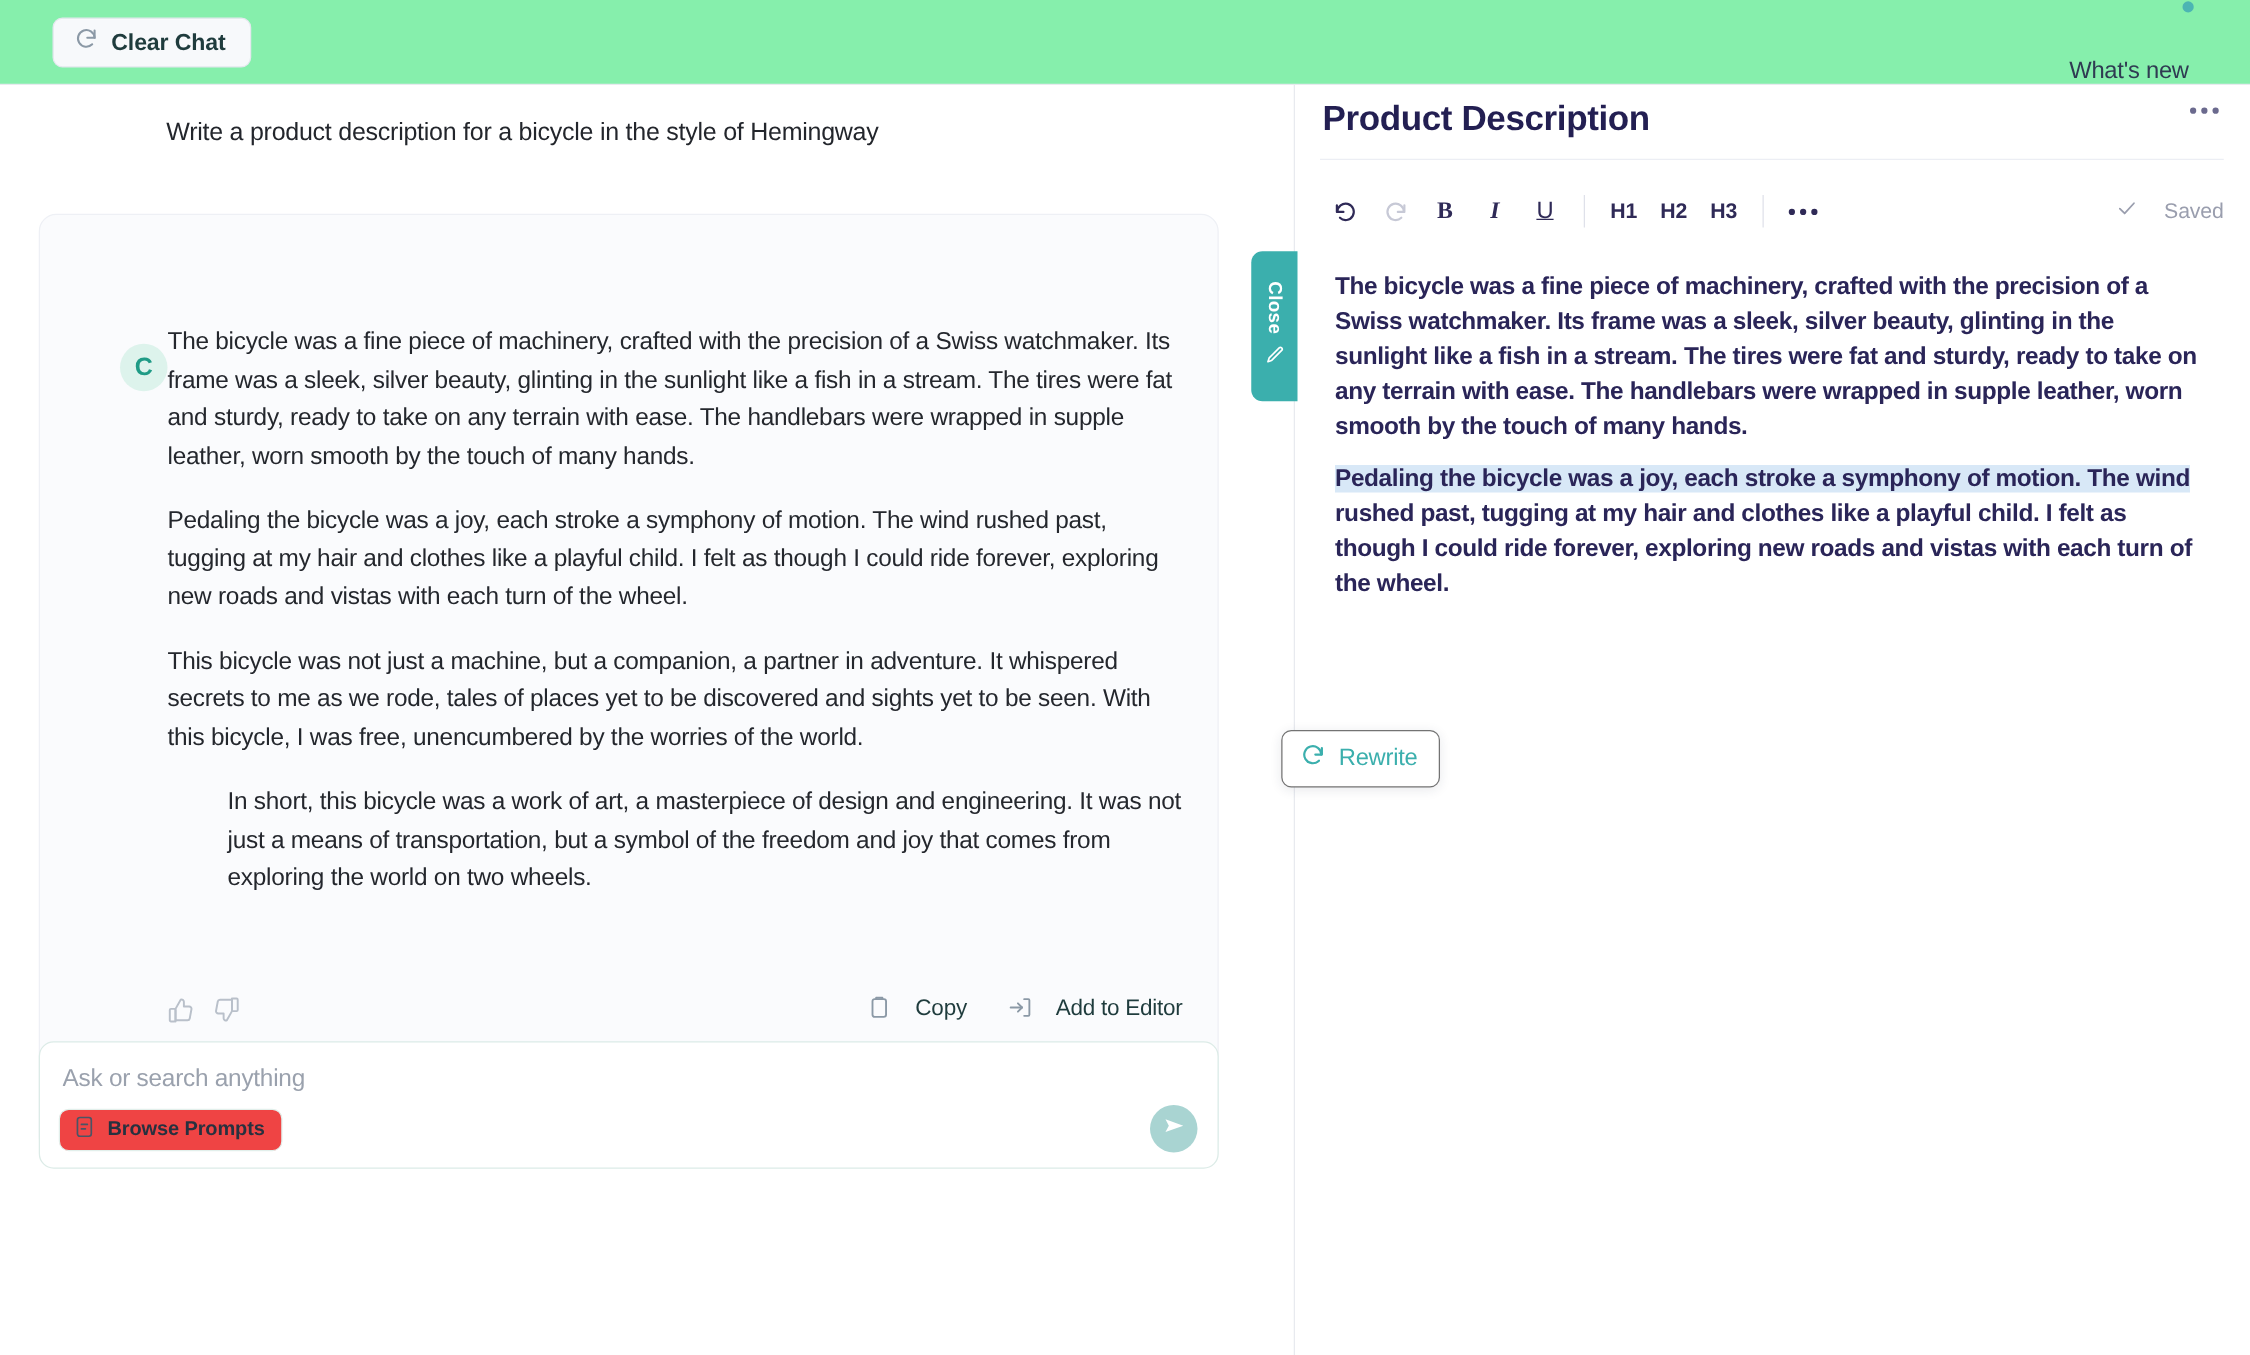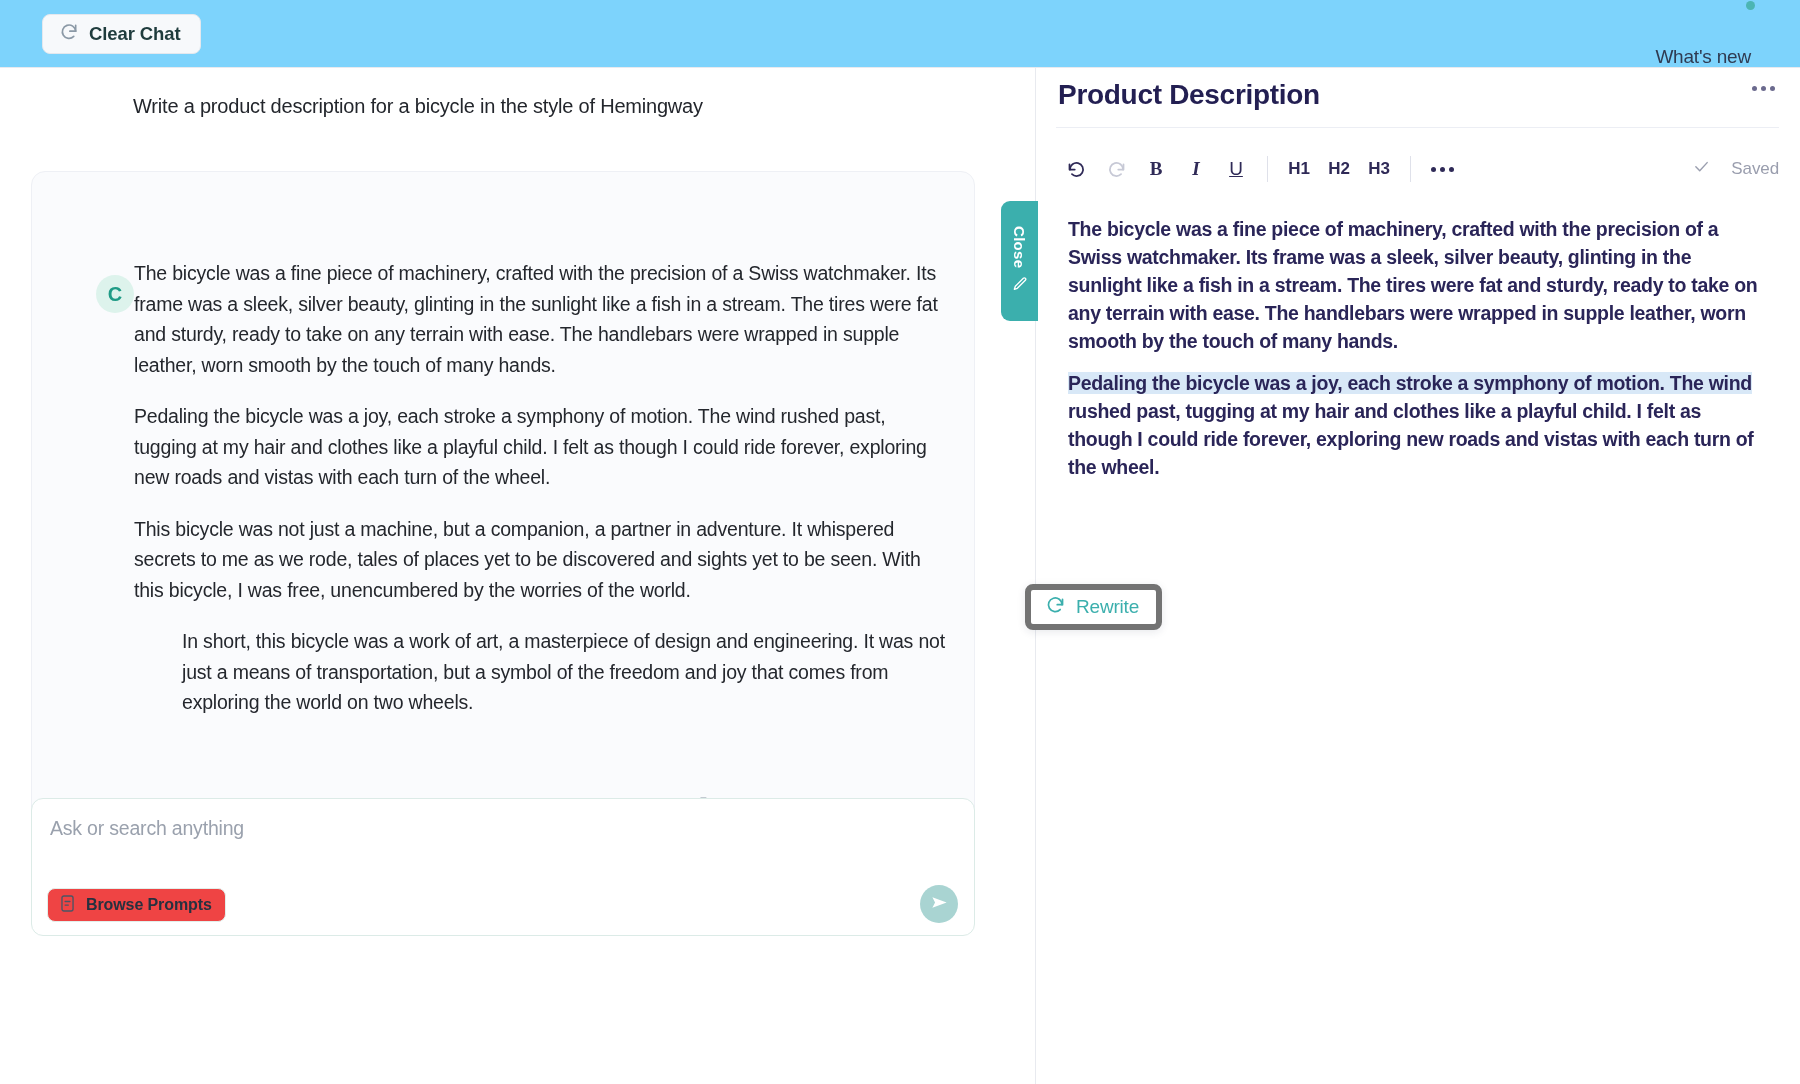--- a/index.html
+++ b/index.html
@@ -10,21 +10,21 @@
     overflow: hidden;
     background: #ffffff;
     font-family: "Liberation Sans", sans-serif;
   }
 
   
   .topbar {
     position: absolute;
     top: 0; left: 0;
     width: 1800px; height: 68px;
-    background: #7dd3fc;
+    background: #86efac;
     border-bottom: 1px solid #e8eaef;
     display: flex;
     align-items: center;
   }
   .clear-chat-btn {
     margin-left: 42px;
     height: 40px;
     padding: 0 19px 0 16px;
     display: flex;
     align-items: center;
@@ -160,23 +160,23 @@
     font-size: 18px;
     color: #1f3c3d;
     letter-spacing: -0.2px;
     cursor: pointer;
   }
 
   
   .composer {
     position: absolute;
     left: 31px;
-    top: 730px;
+    top: 765px;
     width: 944px;
-    height: 138px;
+    height: 102px;
     background: #ffffff;
     border: 1px solid #dcebe7;
     border-radius: 12px;
   }
   .composer-input {
     position: absolute;
     top: 18px; left: 18px;
     width: 890px;
     border: none;
     outline: none;
@@ -334,21 +334,21 @@
   .rewrite-popup {
     position: absolute;
     left: 1025px;
     top: 516px;
     height: 46px;
     padding: 0 17px 0 14px;
     display: flex;
     align-items: center;
     gap: 10px;
     background: #ffffff;
-    border: 6px solid #737373;
+    border: 1px solid #737373;
     border-radius: 8px;
     box-shadow: 0 2px 9px rgba(30,40,70,.10);
     cursor: pointer;
     z-index: 20;
   }
   .rewrite-popup .lbl {
     font-size: 19px;
     color: #3bafad;
     letter-spacing: -0.2px;
   }

